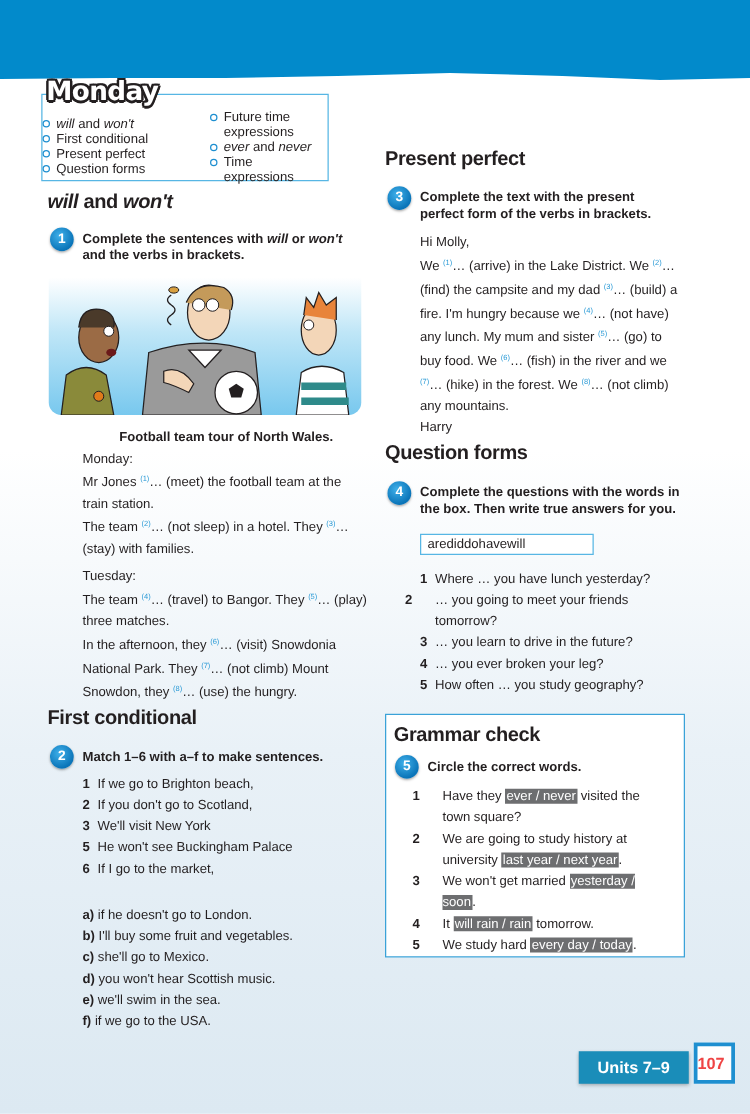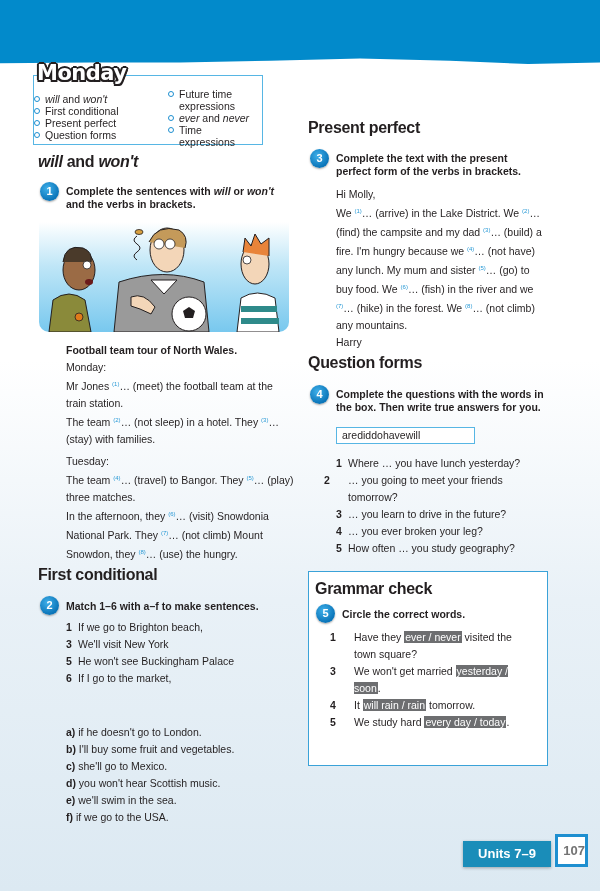--- a/index.html
+++ b/index.html
@@ -68,22 +68,22 @@
     border: 1.5px solid #3aa2d8; background: #fff;
   }
   .hl { background: #6d6e70; color: #fff; padding: 0 1px; }
   .units-tab {
     position: absolute; left: 463px; top: 841px; width: 88px; height: 26px;
     background: #1a8db9; color: #fff; font-weight: bold; font-size: 13px;
     text-align: center; line-height: 26px; box-shadow: 0 1px 3px rgba(0,0,0,0.3);
   }
   .page-num {
     position: absolute; left: 555px; top: 834px; width: 33px; height: 33px;
-    border: 3px solid #1e8fd0; background: #fff; color: #737373;
-    font-weight: bold; font-size: 13px; text-align: right; line-height: 27px;
+    border: 3px solid #1e8fd0; background: #fff; color: #ef4444;
+    font-weight: bold; font-size: 13px; text-align: left; line-height: 27px;
   }
 </style>
 </head>
 <body>
 
 <div class="top-band"></div>
 
 <div class="contents-box"></div>
 <div class="contents-title">Monday</div>
 <ul class="contents-list col-a">
@@ -133,34 +133,35 @@
       <rect x="202" y="84" width="36" height="6" fill="#2e8a8a"></rect>
       <rect x="202" y="96" width="38" height="6" fill="#2e8a8a"></rect>
       <ellipse cx="216" cy="42" rx="14" ry="20" fill="#f3d6b8" stroke="#231f20" stroke-width="1"></ellipse>
       <path d="M204 30 L206 16 L212 24 L216 12 L222 22 L230 16 L230 34" fill="#e8843a" stroke="#231f20" stroke-width="1"></path>
       <circle cx="208" cy="38" r="4" fill="#fff" stroke="#231f20" stroke-width="0.8"></circle>
     </g>
   </svg>
 </div>
 
 <div class="body-text" style="left:66px; top:342px; width:230px;">
-  <p style="font-weight:bold;">Football team tour of North Wales.</p>
+  <p style="font-weight:bold;text-align:center;">Football team tour of North Wales.</p>
   <p>Monday:</p>
   <p><span>Mr Jones </span><sup class="n">(1)</sup><span>… (meet) the football team at the train station.</span></p>
   <p><span>The team </span><sup class="n">(2)</sup><span>… (not sleep) in a hotel. They </span><span></span><sup class="n">(3)</sup><span>… (stay) with families.</span></p>
   <p style="margin-top:5px;">Tuesday:</p>
   <p><span>The team </span><sup class="n">(4)</sup><span>… (travel) to Bangor. They </span><span></span><sup class="n">(5)</sup><span>… (play) three matches.</span></p>
   <p><span>In the afternoon, they </span><sup class="n">(6)</sup><span>… (visit) Snowdonia National Park. They </span><span></span><sup class="n">(7)</sup><span>… (not climb) Mount Snowdon, they </span><span></span><sup class="n">(8)</sup><span>… (use) the hungry.</span></p>
 </div>
 
 <h2 class="section" style="left:38px; top:566px;">First conditional</h2>
 <div class="badge" style="left:40px; top:596px;">2</div>
 <div class="instr" style="left:66px; top:600px; width:220px;">Match 1–6 with a–f to make sentences.</div>
 <ul class="numlist" style="left:66px; top:619px; width:230px;">
   <li><span class="num">1</span><span>If we go to Brighton beach,</span></li>
+  <li><span class="num">2</span><span>If you don't go to Scotland,</span></li>
   <li><span class="num">3</span><span>We'll visit New York</span></li>
   <li><span class="num">5</span><span>He won't see Buckingham Palace</span></li>
   <li><span class="num">6</span><span>If I go to the market,</span></li>
 </ul>
 <ul class="numlist" style="left:66px; top:724px; width:230px;">
   <li><b>a)</b> <span>if he doesn't go to London.</span></li>
   <li><b>b)</b> <span>I'll buy some fruit and vegetables.</span></li>
   <li><b>c)</b> <span>she'll go to Mexico.</span></li>
   <li><b>d)</b> <span>you won't hear Scottish music.</span></li>
   <li><b>e)</b> <span>we'll swim in the sea.</span></li>
@@ -193,19 +194,20 @@
   <li><span class="num">4</span><span>… you ever broken your leg?</span></li>
   <li><span class="num">5</span><span>How often … you study geography?</span></li>
 </ul>
 
 <div class="check-box"></div>
 <h2 class="section" style="left:315px; top:580px;">Grammar check</h2>
 <div class="badge" style="left:316px; top:604px;">5</div>
 <div class="instr" style="left:342px; top:608px; width:200px;">Circle the correct words.</div>
 <ul class="numlist" style="left:342px; top:629px; width:186px;">
   <li style="padding-left:12px; text-indent:-12px;"><span class="num">1</span><span>Have they </span><span class="hl">ever / never</span><span> visited the town square?</span></li>
+  <li style="padding-left:12px; text-indent:-12px;"><span class="num">2</span><span>We are going to study history at university </span><span class="hl">last year / next year</span><span>.</span></li>
   <li style="padding-left:12px; text-indent:-12px;"><span class="num">3</span><span>We won't get married </span><span class="hl">yesterday / soon</span><span>.</span></li>
   <li style="padding-left:12px; text-indent:-12px;"><span class="num">4</span><span>It </span><span class="hl">will rain / rain</span><span> tomorrow.</span></li>
   <li style="padding-left:12px; text-indent:-12px;"><span class="num">5</span><span>We study hard </span><span class="hl">every day / today</span><span>.</span></li>
 </ul>
 
 <div class="units-tab">Units 7–9</div>
 <div class="page-num">107</div>
 
 </body></html>

